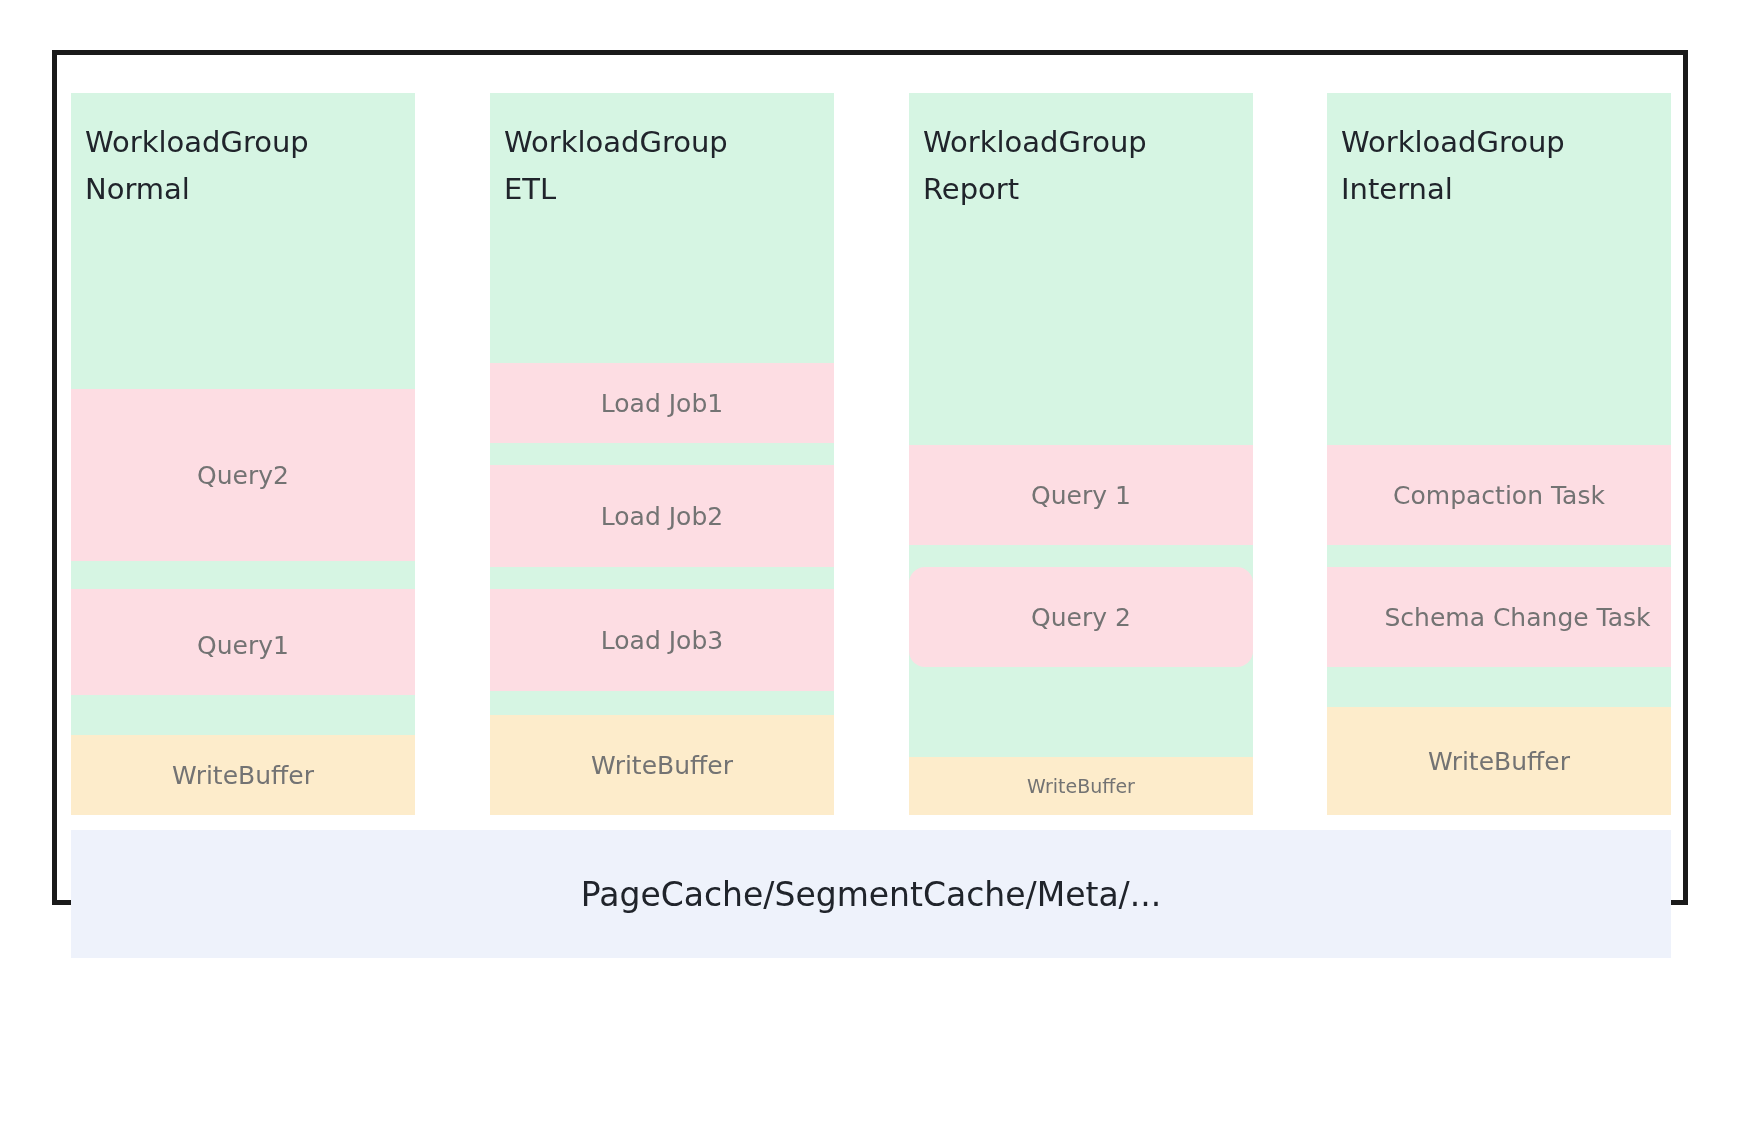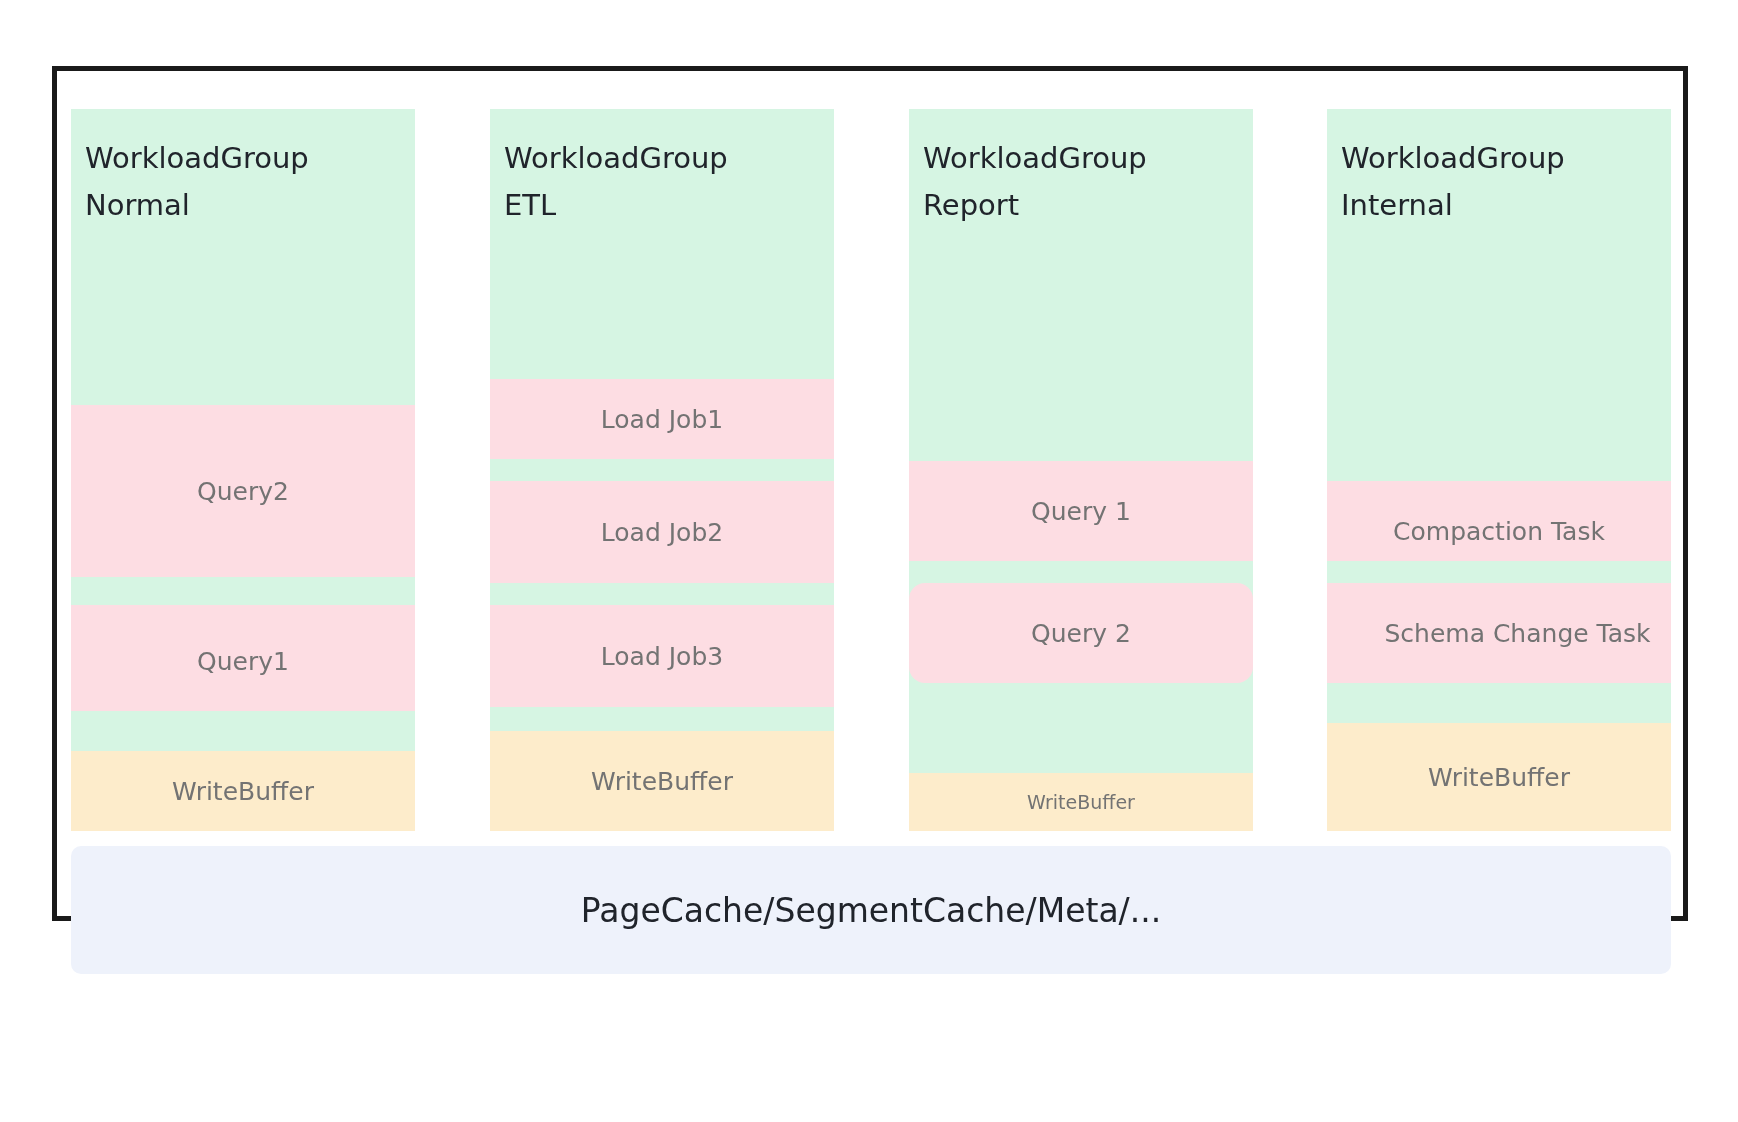--- a/index.html
+++ b/index.html
@@ -3,21 +3,20 @@
 <meta charset="utf-8">
 <style>
   html,body{margin:0;padding:0;background:#ffffff;}
   body{width:1738px;height:1122px;font-family:"DejaVu Sans",sans-serif;}
 
   .frame{
     position:absolute; left:52px; top:50px;
     width:1636px; height:855px;
     border:5px solid #1a1a1a; background:#ffffff;
     box-sizing:border-box;
-    margin-top:16px;
   }
 
   .columns{
     position:absolute; left:14px; top:38px;
     width:1600px; height:722px;
   }
 
   .col{ position:absolute; top:0; width:344px; height:722px; }
   .col.c0{ left:0px; }
   .col.c1{ left:419px; }
@@ -41,21 +40,21 @@
     display:block;
   }
 
   .seg-label{ font-size:25px; color:#737373; }
   .seg-label.small{ font-size:19px; }
 
   .footer{
     position:absolute; left:14px; top:775px;
     width:1600px; height:128px;
     background:#eef2fb;
-    display:flex; align-items:center; justify-content:center;border-radius:10px;
+    display:flex; align-items:center; justify-content:center;
   }
   .footer-label{ font-size:33px; color:#20242b; }
 </style>
 </head>
 <body>
 
 <div class="frame">
 
   <div class="columns">
 
@@ -107,21 +106,21 @@
       </div>
       <div class="seg green" style="top:574px;height:90px;"></div>
       <div class="seg yellow" style="top:664px;height:58px;">
         <span class="seg-label small">WriteBuffer</span>
       </div>
     </div>
 
     <div class="col c3 green">
       <div class="col-title">WorkloadGroup
 Internal</div>
-      <div class="seg pink" style="top:372px;height:100px;">
+      <div class="seg pink" style="top:352px;height:100px;">
         <span class="seg-label">Compaction Task</span>
       </div>
       <div class="seg green" style="top:452px;height:22px;"></div>
       <div class="seg pink" style="top:474px;height:100px;padding-left:37px;">
         <span class="seg-label">Schema Change Task</span>
       </div>
       <div class="seg green" style="top:574px;height:40px;"></div>
       <div class="seg yellow" style="top:614px;height:108px;">
         <span class="seg-label">WriteBuffer</span>
       </div>

